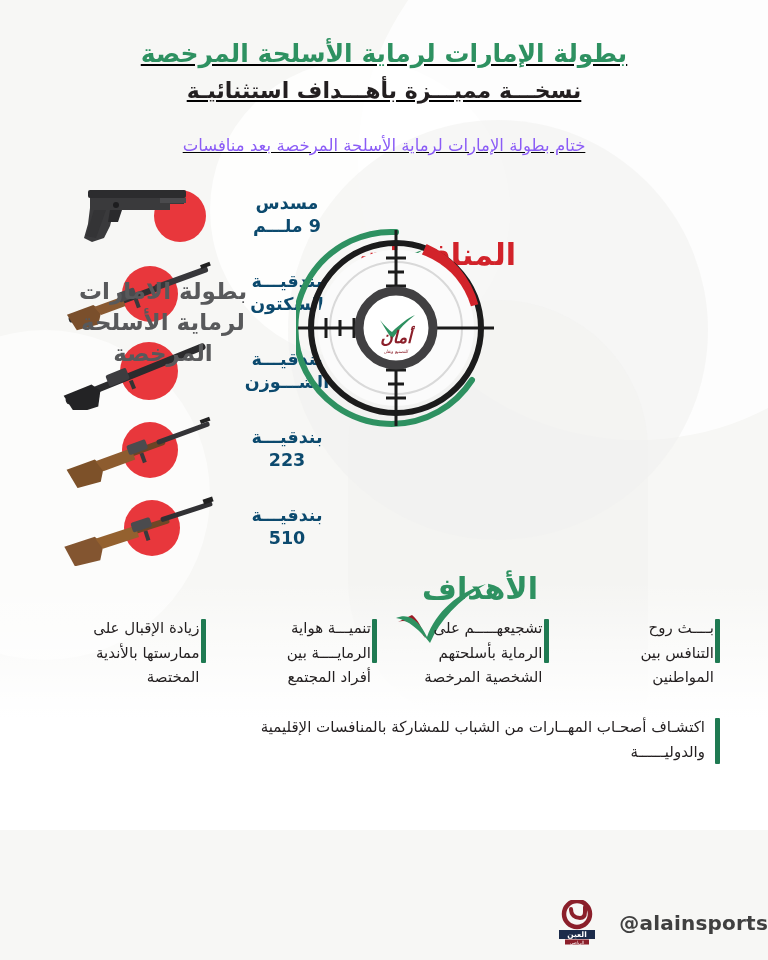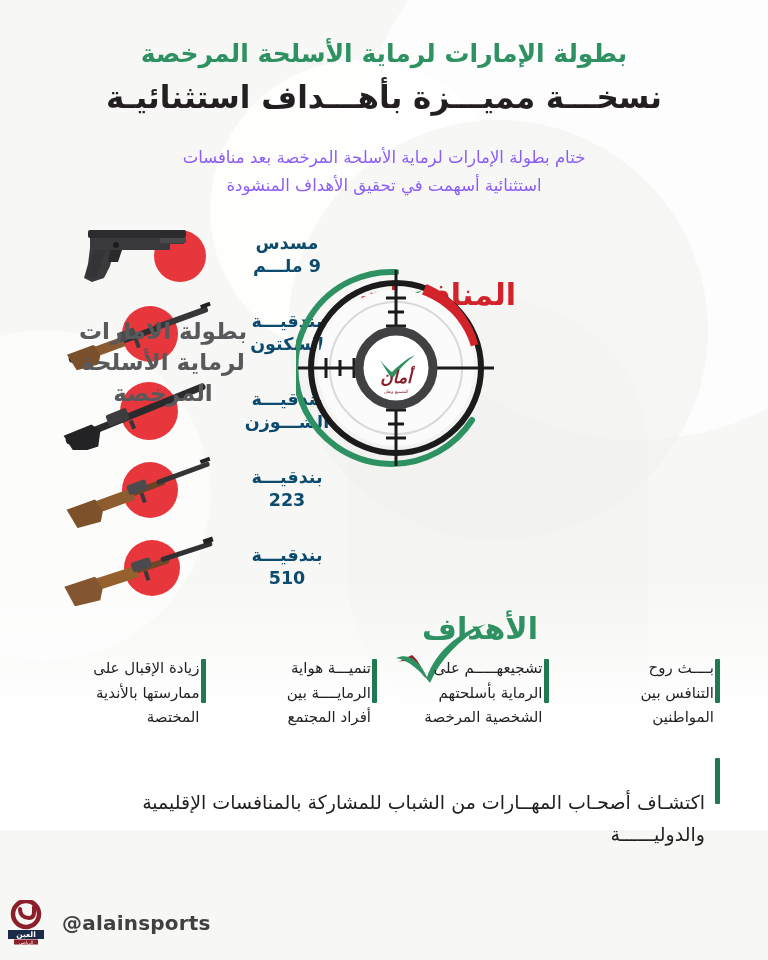--- a/index.html
+++ b/index.html
@@ -55,31 +55,31 @@
     background: linear-gradient(180deg, rgba(255,255,255,0) 0%, #ffffff 55%);
   }
   .wm-f {
     width: 300px; height: 300px;
     left: 210px; top: 60px;
     background: #ffffff;
     opacity:.8;
   }
 
   
-  .header { position:relative; text-align:center; padding-top:38px; }
+  .header { position:relative; text-align:center; padding-top:38px;text-decoration:underline; }
   .title-1 {
     font-size: 25px;
     font-weight: bold;
     color: #2e9161;
     letter-spacing: 0;
     line-height: 1.25;
     margin: 0;
   }
   .title-2 {
-    font-size: 31px;
+    font-size: 22px;
     font-weight: bold;
     color: #231f20;
     line-height: 1.3;
     margin: 8px 0 0 0;
   }
   .lede {
     margin: 26px auto 0 auto;
     width: 560px;
     font-size: 16.5px;
     line-height: 1.72;
@@ -177,31 +177,31 @@
   }
   .goal-wide {
     display:flex;
     flex-direction: row;
     align-items: flex-start;
     gap: 10px;
     margin: 26px 0 0 0;
     justify-content: flex-start;
   }
   .goal-wide .bar { height: 46px; }
-  .goal-wide .goal-text { width: 620px; font-size: 19px; line-height: 1.68; margin-top: 32px; }
+  .goal-wide .goal-text { width: 620px; font-size: 15px; line-height: 1.68; }
 
   
   .footer {
     position:absolute;
     left:0; right:0; bottom: 14px;
     display:flex;
     flex-direction: row-reverse;
     align-items:center;
-    justify-content:flex-start;
-    gap: 10px;
+    justify-content:flex-end;
+    gap: 16px;
   }
   .handle {
     direction: ltr;
     font-size: 20px;
     font-weight: bold;
     color: #404040;
     letter-spacing: .2px;
   }
   .brand-mark { width: 52px; height: 46px; position:relative; }
 </style>
@@ -217,21 +217,20 @@
     <div class="wm-d"></div>
     <div class="wm wm-c"></div>
     <div class="wm-e"></div>
   </div>
 
   <div class="header">
     <h1 class="title-1">بطولة الإمارات لرماية الأسلحة المرخصة</h1>
     <h2 class="title-2">نسخـــة مميـــزة بأهـــداف استثنائيـة</h2>
     <div class="lede">
       <div>ختام بطولة الإمارات لرماية الأسلحة المرخصة بعد منافسات</div>
-      <div>استثنائية أسهمت في تحقيق الأهداف المنشودة</div>
     </div>
   </div>
 
   <div class="mid">
 
     <div class="sec-head comp">
       <span class="label">المنافسات</span>
       <svg class="swoosh" viewBox="0 0 96 62">
         <path d="M6 40 C16 36 26 45 33 56 C30 45 26 38 20 33 C14 36 10 38 6 40 Z" fill="#9b1c26"></path>
         <path d="M4 36 C18 30 28 40 35 55 C44 30 66 10 94 2 C66 18 48 38 38 61 C28 48 16 38 4 36 Z" fill="#2e9161"></path>

